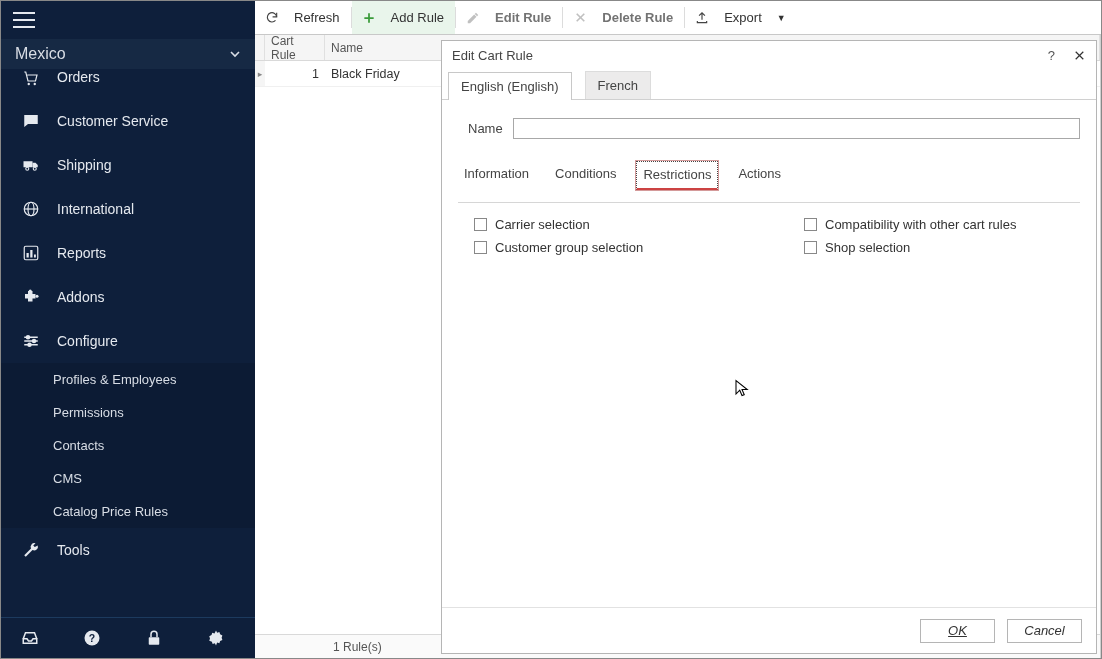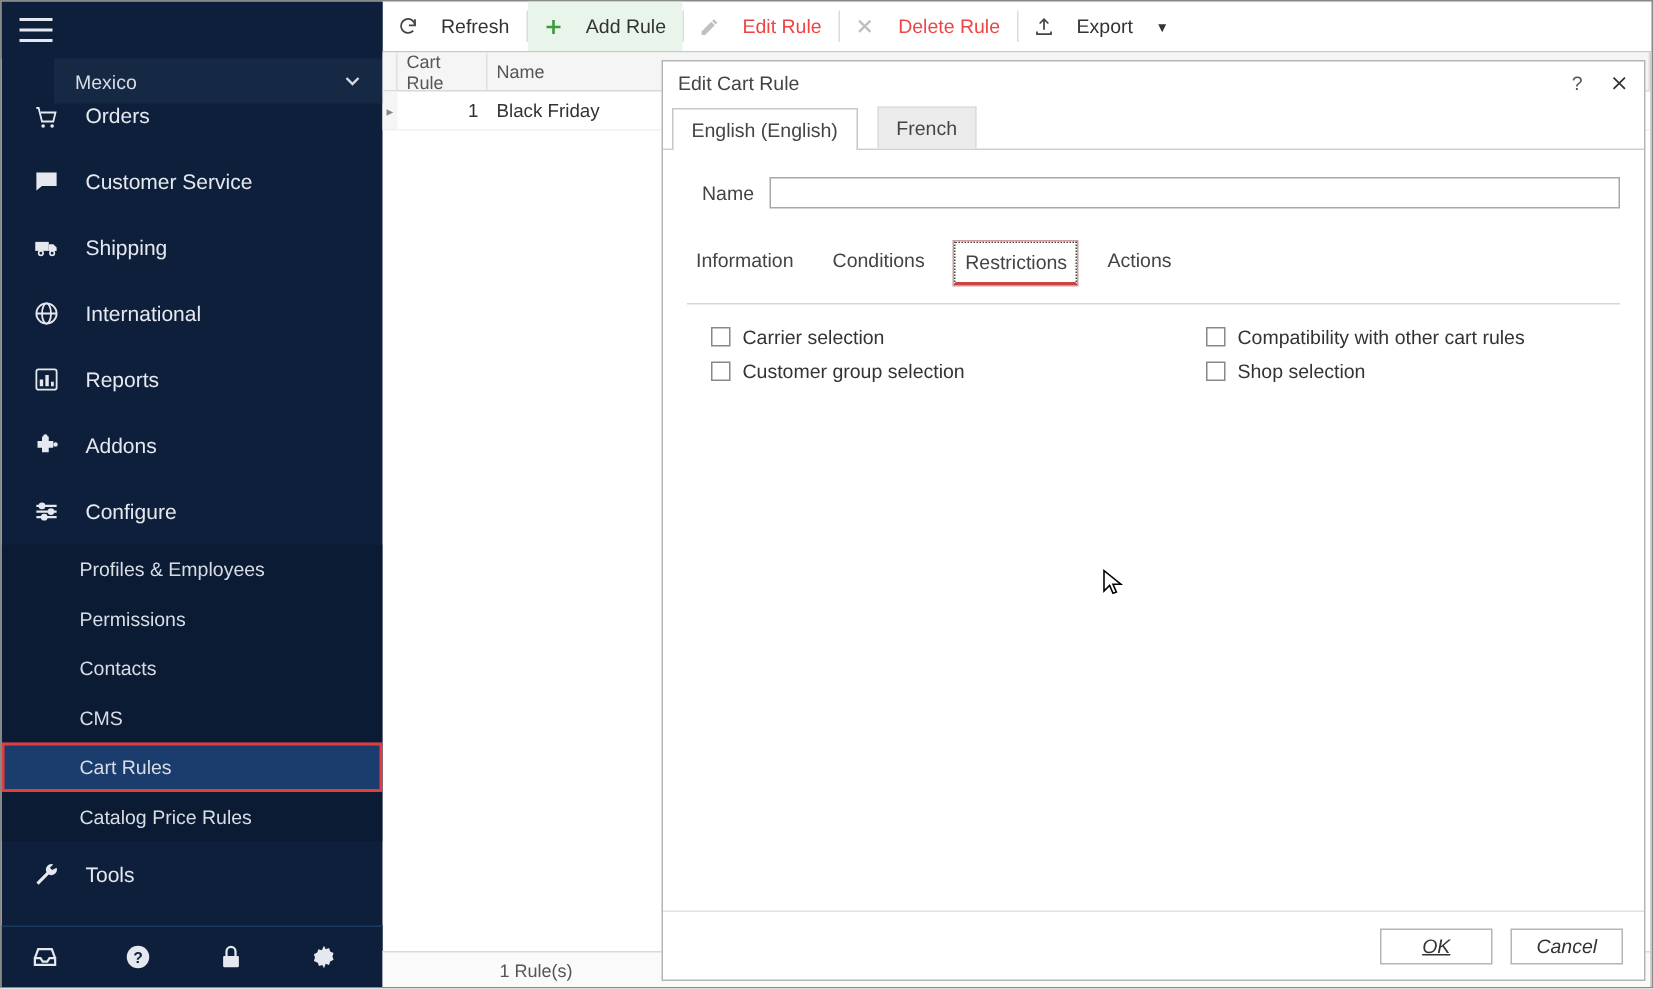--- a/index.html
+++ b/index.html
@@ -4,37 +4,37 @@
 <style>
   * { box-sizing: border-box; }
   html, body { margin: 0; padding: 0; font-family: "Segoe UI", Arial, sans-serif; font-size: 13px; color: #333; }
   .app { width: 1102px; height: 659px; border: 1px solid #888; display: flex; position: relative; overflow: hidden; background: #fff; }
   
   
   .sidebar { width: 254px; background: #0e1f3b; color: #fff; display: flex; flex-direction: column; }
   .sidebar-top { height: 38px; display: flex; align-items: center; padding-left: 12px; background: #0e1f3b; }
   .hamburger-icon { width: 22px; height: 16px; display: flex; flex-direction: column; justify-content: space-between; cursor: pointer; }
   .hamburger-icon span { display: block; height: 2px; background: #e5e9ef; }
-  .sidebar-region { height: 30px; display: flex; align-items: center; justify-content: space-between; padding: 0 14px; background: #162944; font-size: 13px; cursor: pointer; color: #d8dde5; margin-left: 35px; }
+  .sidebar-region { height: 30px; display: flex; align-items: center; justify-content: space-between; padding: 0 14px; background: #162944; font-size: 16px; cursor: pointer; color: #d8dde5; }
   .sidebar-nav { flex: 1; overflow: hidden; }
   .nav-item { height: 44px; display: flex; align-items: center; padding-left: 20px; gap: 16px; cursor: pointer; font-size: 14px; color: #e5e9ef; }
   .nav-item.truncated { height: 30px; align-items: flex-start; padding-top: 0; }
   .nav-item .icon { width: 20px; display: flex; justify-content: center; align-items: center; }
   .sub-item { height: 33px; display: flex; align-items: center; padding-left: 52px; font-size: 13px; color: #d8dde5; cursor: pointer; background: #0c1b34; }
   .sub-item.active { background: #1b3d6e; }
   .sub-item.active.highlight { outline: 2px solid #e43b3b; outline-offset: -2px; }
   .sidebar-bottom { height: 41px; background: #0e1f3b; display: flex; align-items: center; justify-content: space-between; padding: 0 20px; border-top: 1px solid #1c3a5e; }
   .sidebar-bottom .bicon { width: 28px; text-align: center; cursor: pointer; color: #e5e9ef; }
 
   
   .main { flex: 1; display: flex; flex-direction: column; }
   .toolbar { height: 34px; border-bottom: 1px solid #c8c8c8; display: flex; align-items: stretch; }
   .tool-btn { display: flex; align-items: center; gap: 15px; padding: 0 10px; font-size: 13px; cursor: pointer; border-right: 1px solid transparent; }
   .tool-btn.accent { background: #e9f5eb; }
-  .tool-btn.disabled { color: #ef4444; }
+  .tool-btn.disabled { color: #737373; font-weight: bold; }
   .tool-sep { width: 1px; background: #dcdcdc; margin: 6px 0; }
   .tool-icon { width: 14px; height: 14px; display: inline-flex; align-items: center; justify-content: center; }
 
   .body { flex: 1; display: flex; position: relative; }
   .grid-area { width: 185px; border-right: 1px solid #d0d0d0; display: flex; flex-direction: column; }
   .grid-header { height: 26px; display: flex; background: #f5f5f5; border-bottom: 1px solid #d9d9d9; font-size: 12px; color: #555; }
   .grid-header .gh { display: flex; align-items: center; padding: 0 6px; border-right: 1px solid #e0e0e0; }
   .grid-row { height: 26px; display: flex; font-size: 12.5px; border-bottom: 1px solid #f0f0f0; }
   .grid-row .gc { display: flex; align-items: center; padding: 0 6px; }
   .row-handle { width: 10px; background: #f5f5f5; display: flex; align-items: center; justify-content: center; color: #888; font-size: 9px; }
@@ -179,23 +179,20 @@
         </div>
       <div class="sub-item">
           <span>Permissions</span>
         </div>
       <div class="sub-item">
           <span>Contacts</span>
         </div>
       <div class="sub-item">
           <span>CMS</span>
         </div>
-      <div class="sub-item active highlight">
-          <span>Cart Rules</span>
-        </div>
       <div class="sub-item">
           <span>Catalog Price Rules</span>
         </div>
 
       <div class="nav-item">
         <span class="icon">
           <svg width="18" height="18" viewBox="0 0 24 24" fill="#e5e9ef">
               <path d="M21 6a5 5 0 0 1-7 6L5 21l-2-2 9-9a5 5 0 0 1 6-7l-3 3 2 2z"></path>
             </svg>
         </span>

